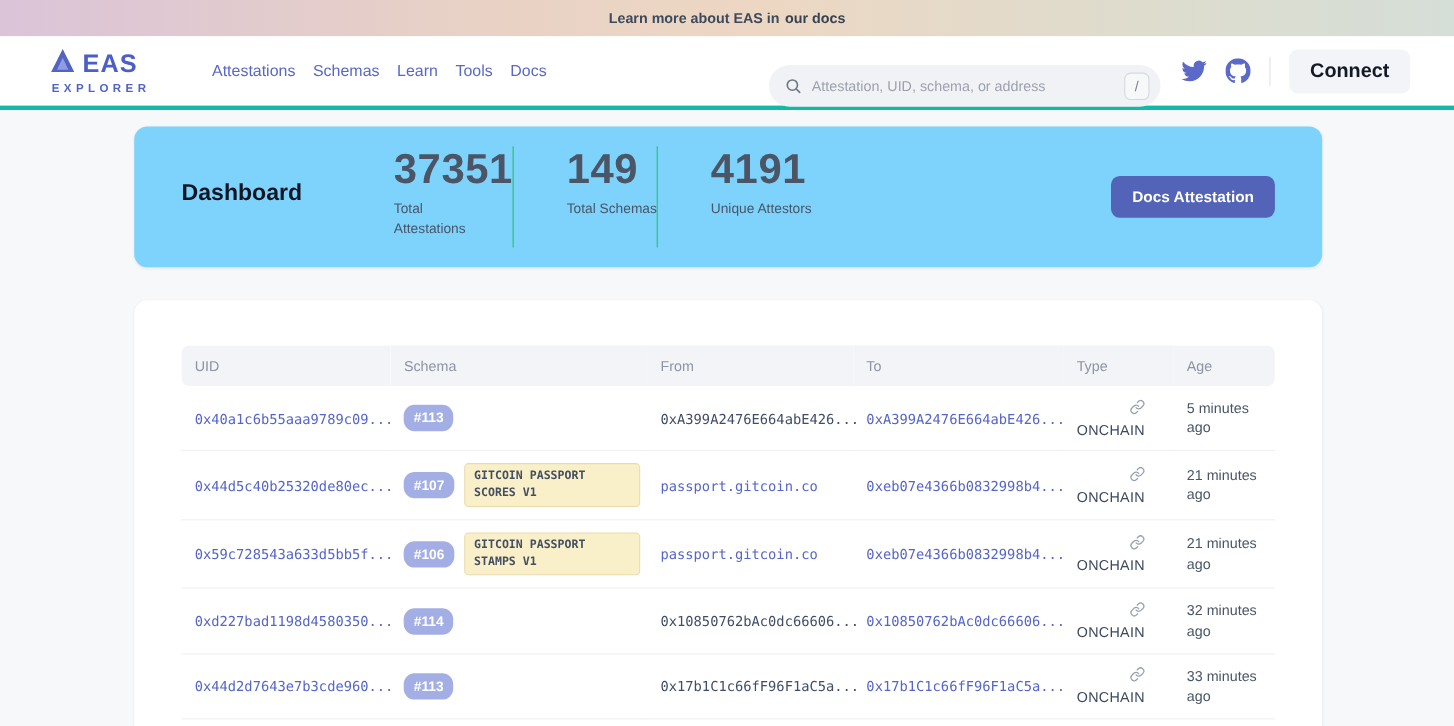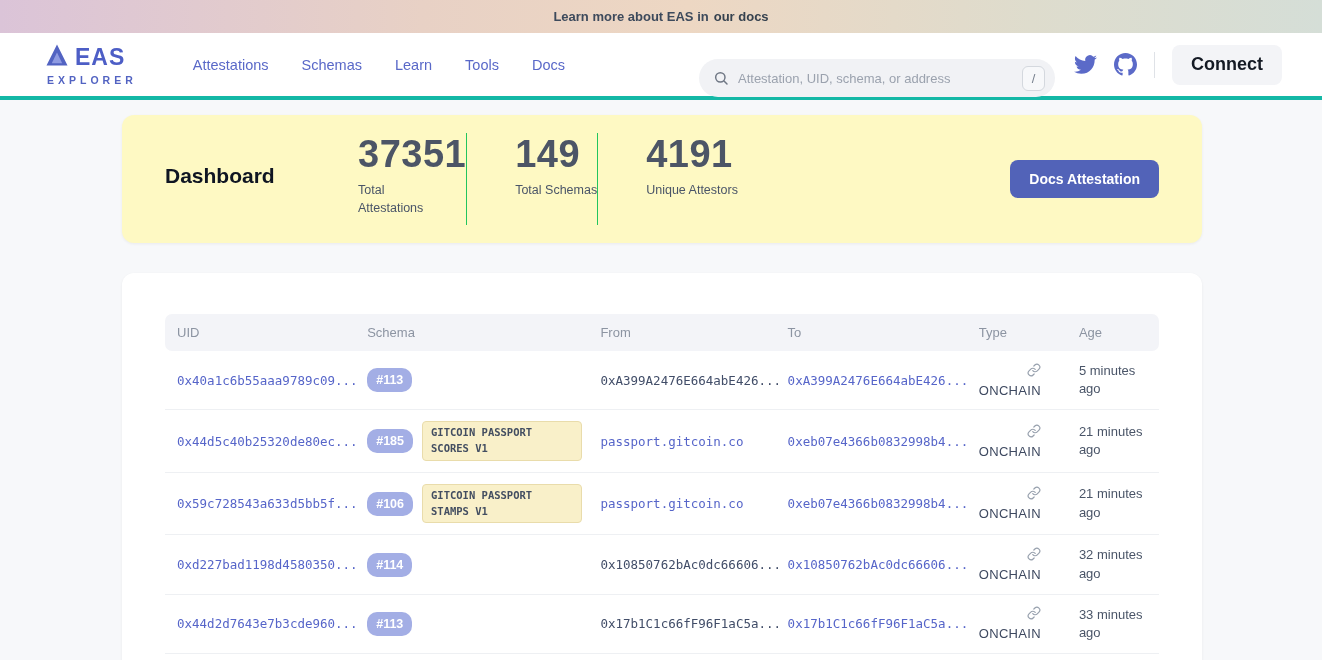--- a/index.html
+++ b/index.html
@@ -23,21 +23,21 @@
   .header {
     height: 67px; background: #ffffff;
     border-bottom: 4px solid #14b8a6;
     display: flex; align-items: center;
     padding: 0 40px 0 45px;
   }
   .logo { display: flex; flex-direction: column; cursor: pointer; }
   .logo-top { display: flex; align-items: center; gap: 6px; }
   .logo-title { font-size: 23px; font-weight: 700; color: #4d5ec6; letter-spacing: 1px; line-height: 1; }
   .logo-sub { font-size: 10.5px; font-weight: 600; color: #5263c2; letter-spacing: 4px; margin-top: 3px; margin-left: 2px; }
-  .nav { display: flex; gap: 33px; margin-left: 56px; }
+  .nav { display: flex; gap: 16px; margin-left: 56px; }
   .nav a { color: #5968c8; font-size: 14.5px; text-decoration: none; cursor: pointer; }
 
   .search {
     margin-left: auto;
     width: 356px; height: 38px;
     background: #f1f2f5; border-radius: 19px;
     display: flex; align-items: center;
     padding: 0 10px 0 14px; gap: 9px; margin-top: 27px;
   }
   .search input {
@@ -59,21 +59,21 @@
     width: 110px; height: 40px;
     background: #f3f4f7; border: none; border-radius: 8px;
     font-family: "Liberation Sans", sans-serif;
     font-size: 18px; font-weight: 700; color: #141a24;
     cursor: pointer;
   }
 
   
   .dash-card {
     width: 1080px; margin: 15px auto 0 122px;
-    height: 128px; background: #fef9c3; border-radius: 12px;
+    height: 128px; background: #7dd3fc; border-radius: 12px;
     box-shadow: 0 1px 3px rgba(16,24,40,0.06);
     display: flex; align-items: center;
     padding: 0 43px;
   }
   .dash-intro { width: 193px; }
   .dash-title { font-size: 21px; font-weight: 700; color: #0f1522; margin-bottom: 7px; }
   .dash-sub { font-size: 13.5px; color: #4a5568; line-height: 1.55; width: 180px; }
   .stats { display: flex; align-items: flex-start; }
   .stat { margin-right: 48px; border-right: 1px solid #22c55e; min-height: 92px; }
   .stat:last-child { border-right: none; margin-right: 0; padding-right: 0; }
@@ -244,21 +244,21 @@
         <span>ONCHAIN</span>
       </span>
     </td>
     <td class="td-age">5 minutes ago</td>
   </tr>
 
   <tr>
     <td><a class="mono link">0x44d5c40b25320de80ec...</a></td>
     <td>
       <div class="schema-cell">
-        <span class="schema-pill">#185</span>
+        <span class="schema-pill">#107</span>
         <span class="schema-name">GITCOIN PASSPORT SCORES V1</span>
       </div>
     </td>
     <td><a class="mono link">passport.gitcoin.co</a></td>
     <td><a class="mono link">0xeb07e4366b0832998b4...</a></td>
     <td>
       <span class="type-wrap">
         <svg width="14" height="14" viewBox="0 0 24 24" fill="none" stroke="#97a0ad" stroke-width="2" stroke-linecap="round" stroke-linejoin="round">
           <path d="M10 13a5 5 0 0 0 7.54.54l3-3a5 5 0 0 0-7.07-7.07l-1.72 1.71"></path>
           <path d="M14 11a5 5 0 0 0-7.54-.54l-3 3a5 5 0 0 0 7.07 7.07l1.71-1.71"></path>

